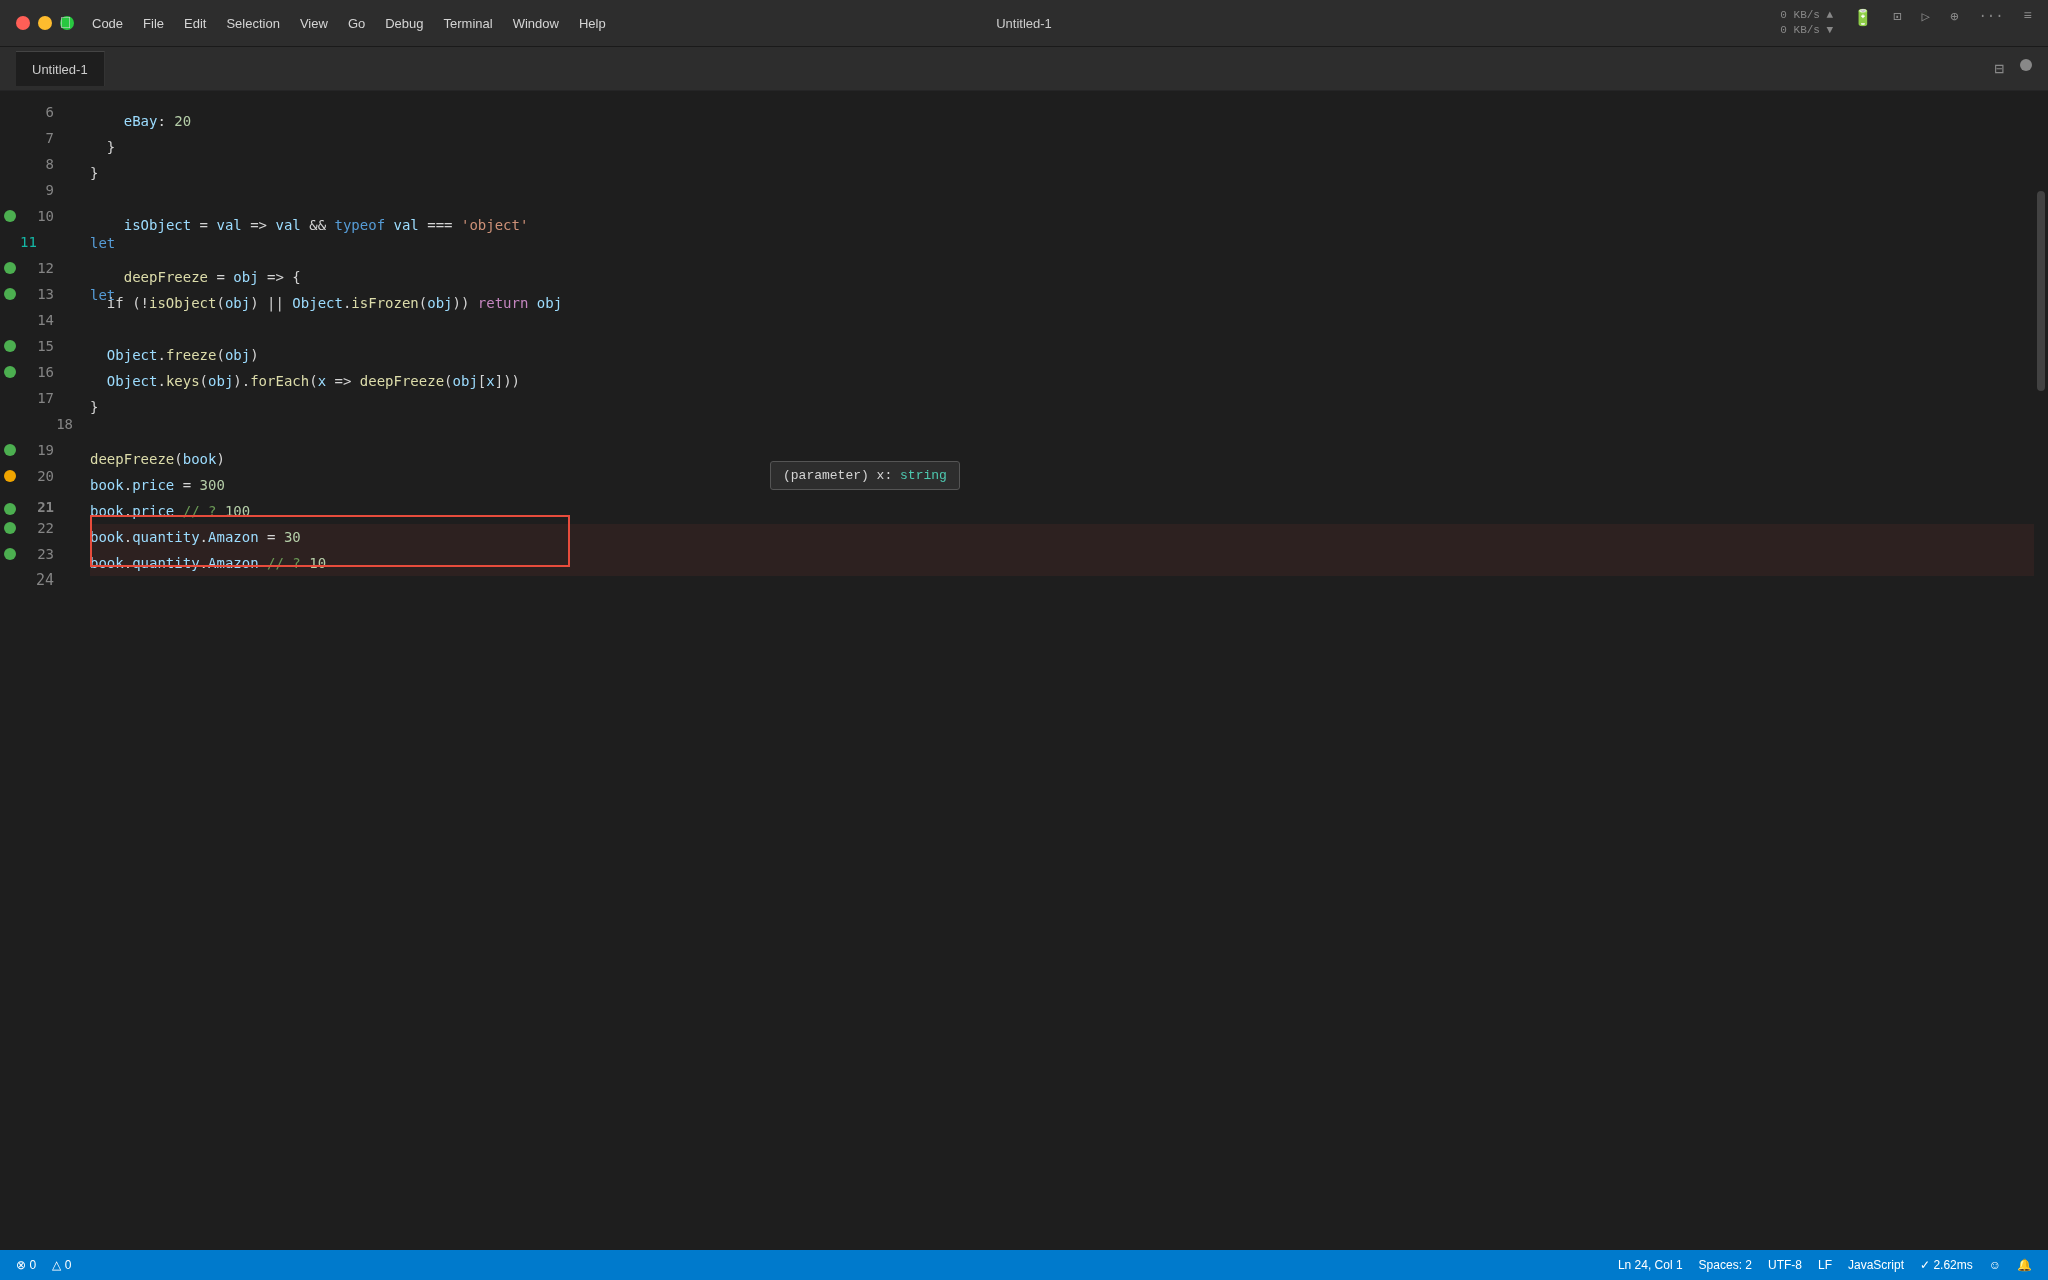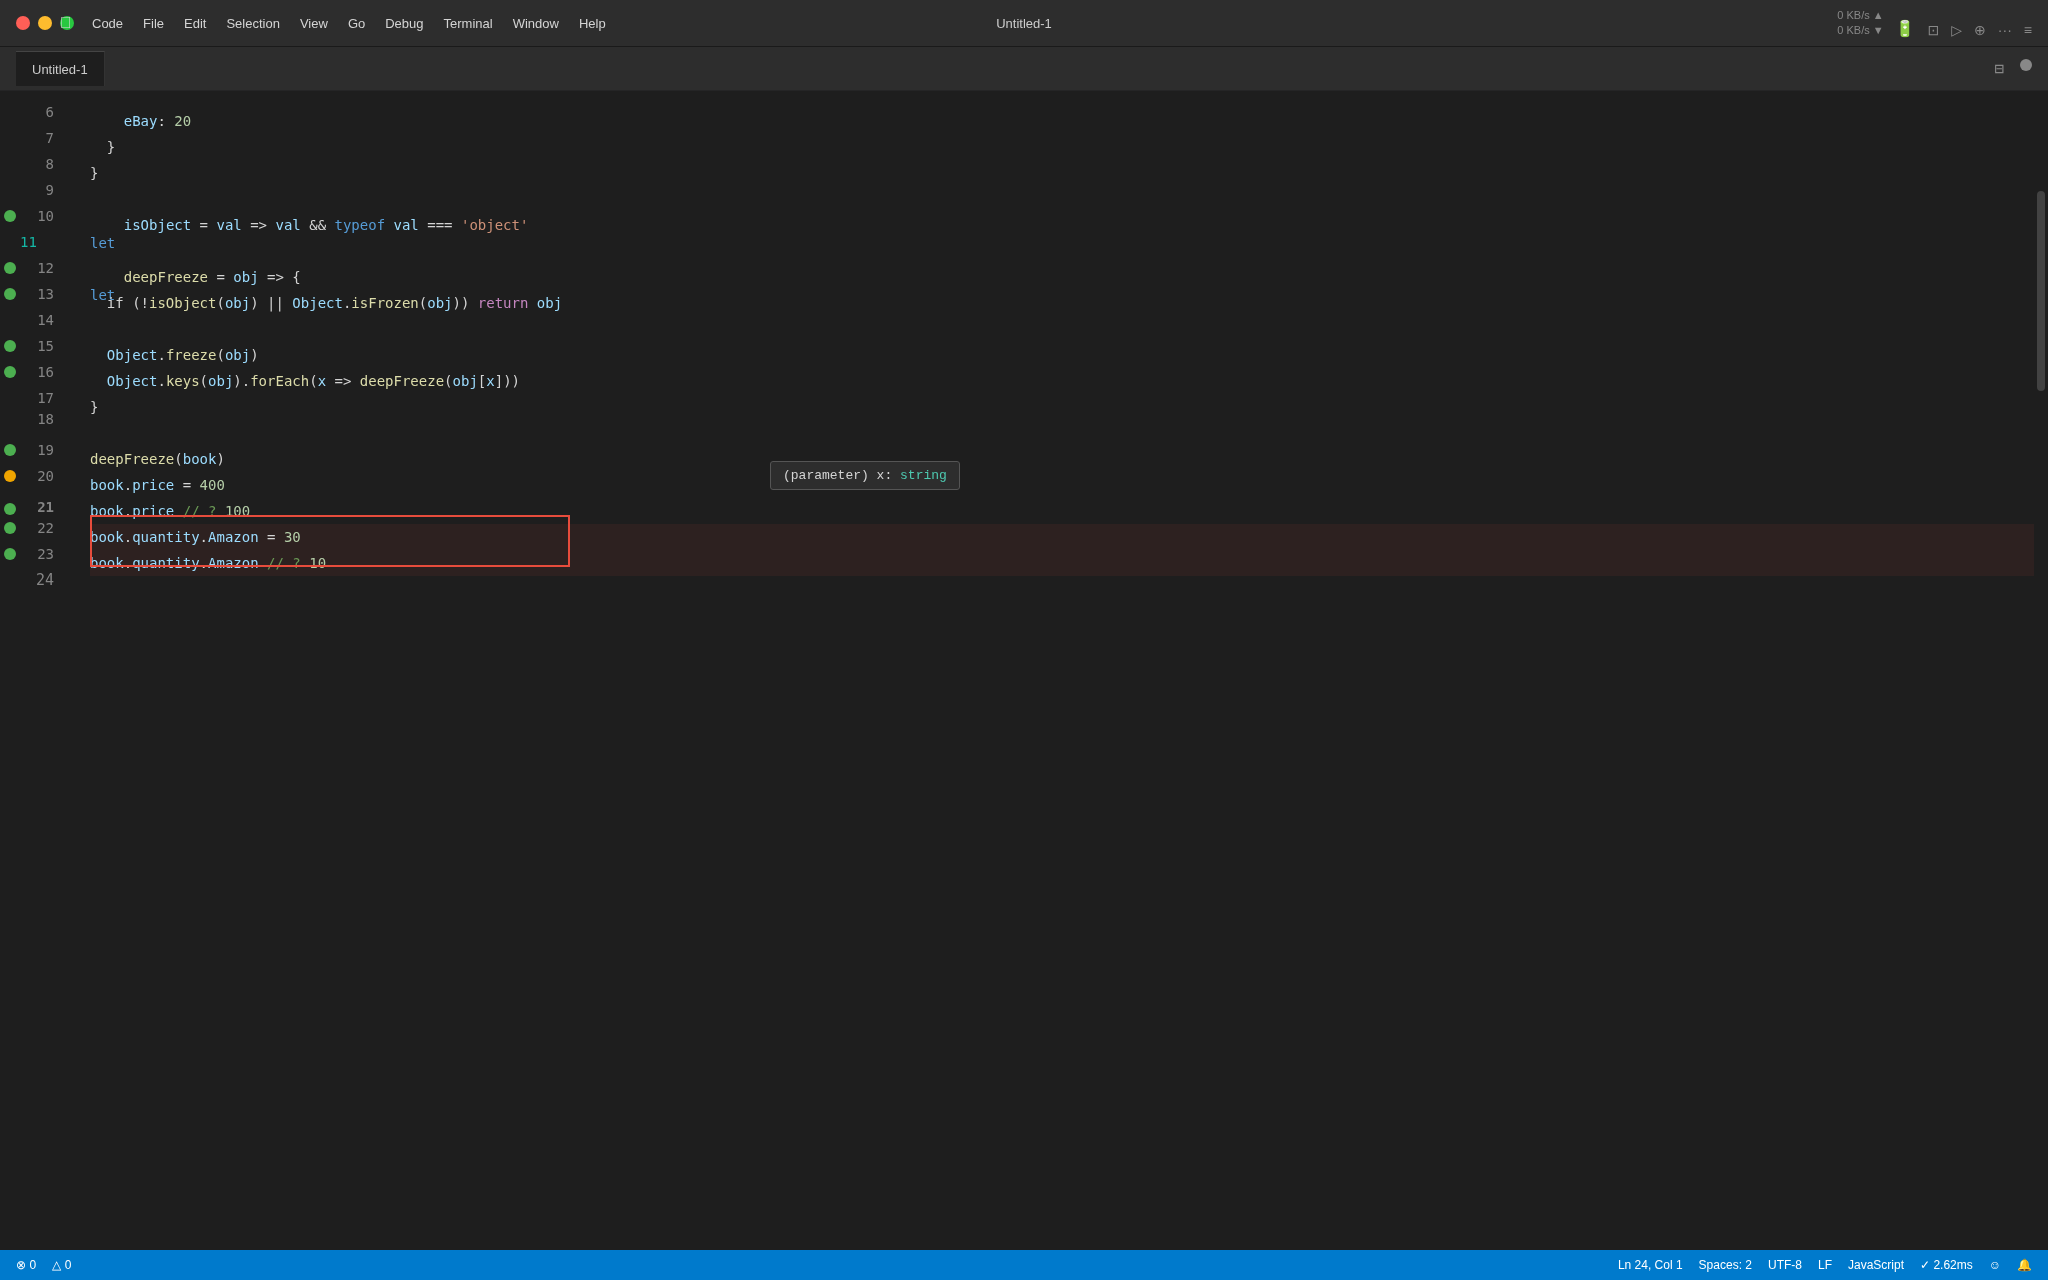--- a/index.html
+++ b/index.html
@@ -63,25 +63,25 @@
       position: absolute;
       left: 50%;
       transform: translateX(-50%);
       color: #cccccc;
       font-size: 13px;
       font-family: -apple-system, BlinkMacSystemFont, sans-serif;
     }
 
     .titlebar-right {
       display: flex;
-      align-items: flex-end;
-      gap: 12px;
+      align-items: flex-start;
+      gap: 20px;
       font-size: 11px;
       color: #888;
-      font-family: Liberation Sans, sans-serif;
+      font-family: Liberation Mono, monospace;
     }
 
     
     .tabbar {
       background: #2d2d2d;
       height: 44px;
       display: flex;
       align-items: center;
       border-bottom: 1px solid #252526;
       padding: 0 16px;
@@ -283,21 +283,21 @@
         <div style="display: flex; align-items: center; height: 26px;">
           <div style="width: 20px; display: flex; align-items: center; justify-content: center; flex-shrink: 0;">
             <div style="width: 12px; height: 12px; border-radius: 50%; background: rgb(76, 175, 80);"></div>
           </div>
           <div style="width: 50px; text-align: right; padding-right: 16px; color: rgb(133, 133, 133); font-size: 14px; flex-shrink: 0; font-family: Menlo, Monaco, monospace;">16</div>
         </div>
         <div style="display: flex; align-items: center; height: 26px;">
           <div style="width: 20px; display: flex; align-items: center; justify-content: center; flex-shrink: 0;"></div>
           <div style="width: 50px; text-align: right; padding-right: 16px; color: rgb(133, 133, 133); font-size: 14px; flex-shrink: 0; font-family: Menlo, Monaco, monospace;">17</div>
         </div>
-        <div style="display: flex; height: 26px;">
+        <div style="display: flex; align-items: center; height: 26px; padding-left: 19px;">
           <div style="width: 20px; display: flex; align-items: center; justify-content: center; flex-shrink: 0;"></div>
           <div style="width: 50px; text-align: right; padding-right: 16px; color: rgb(133, 133, 133); font-size: 14px; flex-shrink: 0; font-family: Menlo, Monaco, monospace;">18</div>
         </div>
         <div style="display: flex; align-items: center; height: 26px;">
           <div style="width: 20px; display: flex; align-items: center; justify-content: center; flex-shrink: 0;">
             <div style="width: 12px; height: 12px; border-radius: 50%; background: rgb(76, 175, 80);"></div>
           </div>
           <div style="width: 50px; text-align: right; padding-right: 16px; color: rgb(133, 133, 133); font-size: 14px; flex-shrink: 0; font-family: Menlo, Monaco, monospace;">19</div>
         </div>
         <div style="display: flex; align-items: center; height: 26px;">
@@ -340,21 +340,21 @@
         <div style="display: flex; align-items: center; height: 26px; white-space: pre; font-family: Menlo, Monaco, monospace; font-size: 14px;"><span class="kw-let">let</span><span class="plain"> </span><span class="obj-name">isObject</span><span class="plain"> = </span><span class="param">val</span><span class="arrow"> =&gt; </span><span class="param">val</span><span class="plain"> &amp;&amp; </span><span class="kw-typeof">typeof</span><span class="plain"> </span><span class="param">val</span><span class="plain"> === </span><span class="str">'object'</span></div>
         <div style="display: flex; align-items: center; height: 26px; white-space: pre; font-family: Menlo, Monaco, monospace; font-size: 14px;"></div>
         <div style="display: flex; align-items: center; height: 26px; white-space: pre; font-family: Menlo, Monaco, monospace; font-size: 14px;"><span class="kw-let">let</span><span class="plain"> </span><span class="fn">deepFreeze</span><span class="plain"> = </span><span class="param">obj</span><span class="plain"> =&gt; {</span></div>
         <div style="display: flex; align-items: center; height: 26px; white-space: pre; font-family: Menlo, Monaco, monospace; font-size: 14px;"><span class="plain">  if (!</span><span class="fn">isObject</span><span class="plain">(</span><span class="param">obj</span><span class="plain">) || </span><span class="obj-name">Object</span><span class="plain">.</span><span class="fn">isFrozen</span><span class="plain">(</span><span class="param">obj</span><span class="plain">)) </span><span class="kw-return">return</span><span class="plain"> </span><span class="param">obj</span></div>
         <div style="display: flex; align-items: center; height: 26px; white-space: pre; font-family: Menlo, Monaco, monospace; font-size: 14px;"></div>
         <div style="display: flex; align-items: center; height: 26px; white-space: pre; font-family: Menlo, Monaco, monospace; font-size: 14px;"><span class="plain">  </span><span class="obj-name">Object</span><span class="plain">.</span><span class="fn">freeze</span><span class="plain">(</span><span class="param">obj</span><span class="plain">)</span></div>
         <div style="display: flex; align-items: center; height: 26px; white-space: pre; font-family: Menlo, Monaco, monospace; font-size: 14px;"><span class="plain">  </span><span class="obj-name">Object</span><span class="plain">.</span><span class="fn">keys</span><span class="plain">(</span><span class="param">obj</span><span class="plain">).</span><span class="fn">forEach</span><span class="plain">(</span><span class="param">x</span><span class="arrow"> =&gt; </span><span class="fn">deepFreeze</span><span class="plain">(</span><span class="param">obj</span><span class="plain">[</span><span class="param">x</span><span class="plain">]))</span></div>
         <div style="display: flex; align-items: center; height: 26px; white-space: pre; font-family: Menlo, Monaco, monospace; font-size: 14px;"><span class="punct">}</span></div>
         <div style="display: flex; align-items: center; height: 26px; white-space: pre; font-family: Menlo, Monaco, monospace; font-size: 14px;"></div>
         <div style="display: flex; align-items: center; height: 26px; white-space: pre; font-family: Menlo, Monaco, monospace; font-size: 14px;"><span class="fn">deepFreeze</span><span class="plain">(</span><span class="param">book</span><span class="plain">)</span></div>
-        <div style="display: flex; align-items: center; height: 26px; white-space: pre; font-family: Menlo, Monaco, monospace; font-size: 14px;"><span class="obj-name">book</span><span class="plain">.</span><span class="property">price</span><span class="plain"> = </span><span class="num">400</span></div>
+        <div style="display: flex; align-items: center; height: 26px; white-space: pre; font-family: Menlo, Monaco, monospace; font-size: 14px;"><span class="obj-name">book</span><span class="plain">.</span><span class="property">price</span><span class="plain"> = </span><span class="num">300</span></div>
         <div style="display: flex; align-items: center; height: 26px; white-space: pre; font-family: Menlo, Monaco, monospace; font-size: 14px;"><span class="obj-name">book</span><span class="plain">.</span><span class="property">price</span><span class="plain"> </span><span class="comment">// ? </span><span class="num">100</span></div>
         <div style="display: flex; align-items: center; height: 26px; white-space: pre; font-family: Menlo, Monaco, monospace; font-size: 14px; background: rgba(231, 76, 60, 0.08);"><span class="obj-name">book</span><span class="plain">.</span><span class="property">quantity</span><span class="plain">.</span><span class="property">Amazon</span><span class="plain"> = </span><span class="num">30</span></div>
         <div style="display: flex; align-items: center; height: 26px; white-space: pre; font-family: Menlo, Monaco, monospace; font-size: 14px; background: rgba(231, 76, 60, 0.08);"><span class="obj-name">book</span><span class="plain">.</span><span class="property">quantity</span><span class="plain">.</span><span class="property">Amazon</span><span class="plain"> </span><span class="comment">// ? </span><span class="num">10</span></div>
         <div style="display: flex; align-items: center; height: 26px; white-space: pre; font-family: Menlo, Monaco, monospace; font-size: 14px;"></div>
       </div>
 
     <div class="tooltip">
       <span style="color:#d4d4d4;">(parameter) x: </span><span style="color:#4ec9b0;">string</span>
     </div>
 

